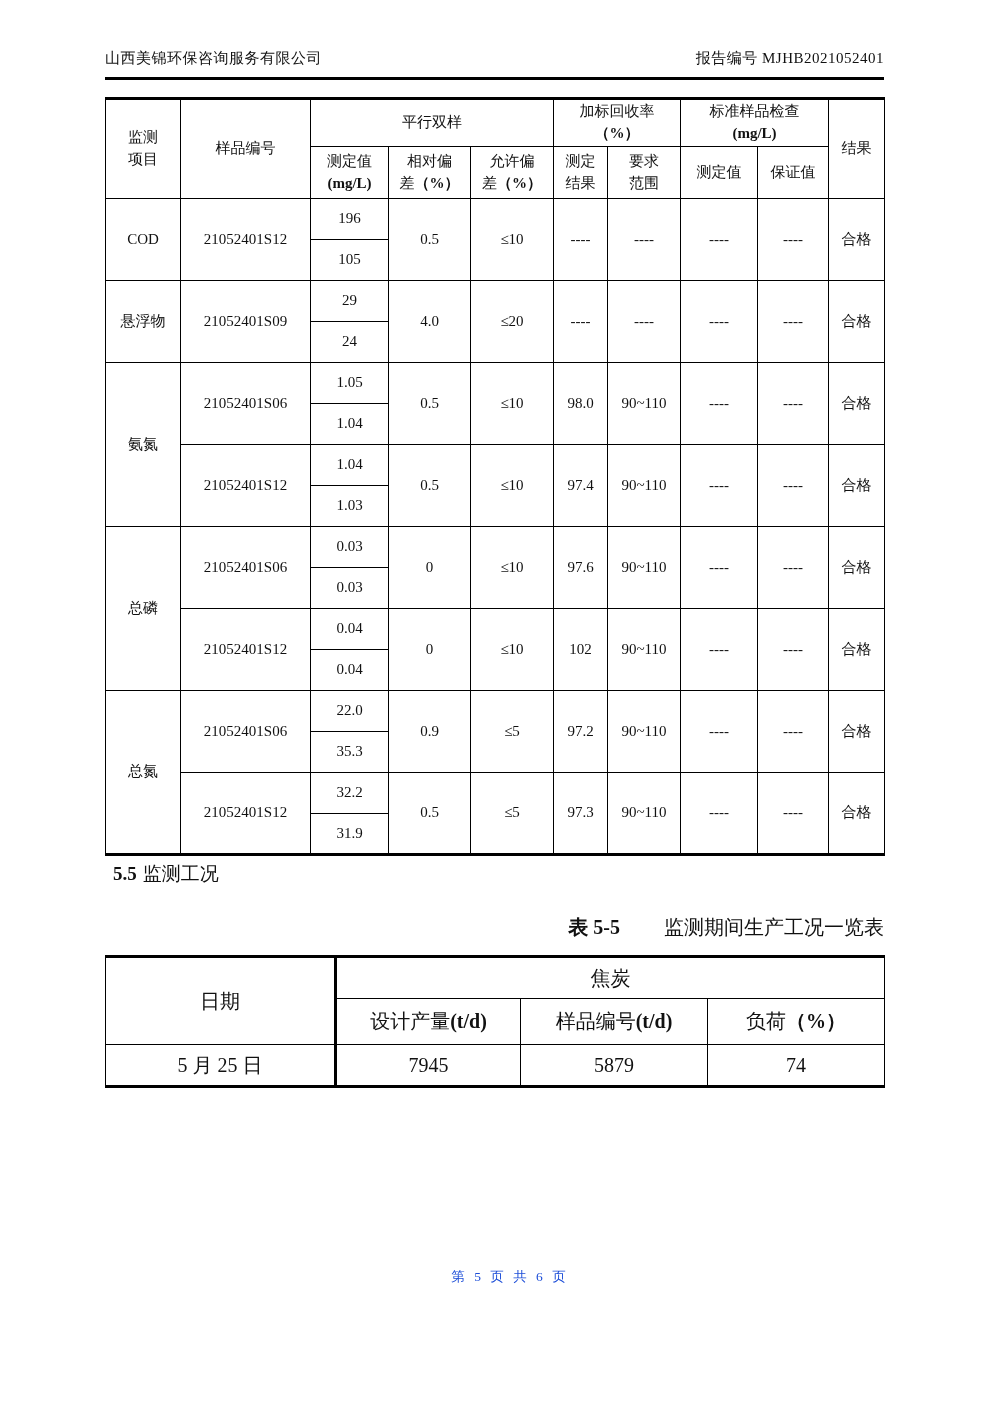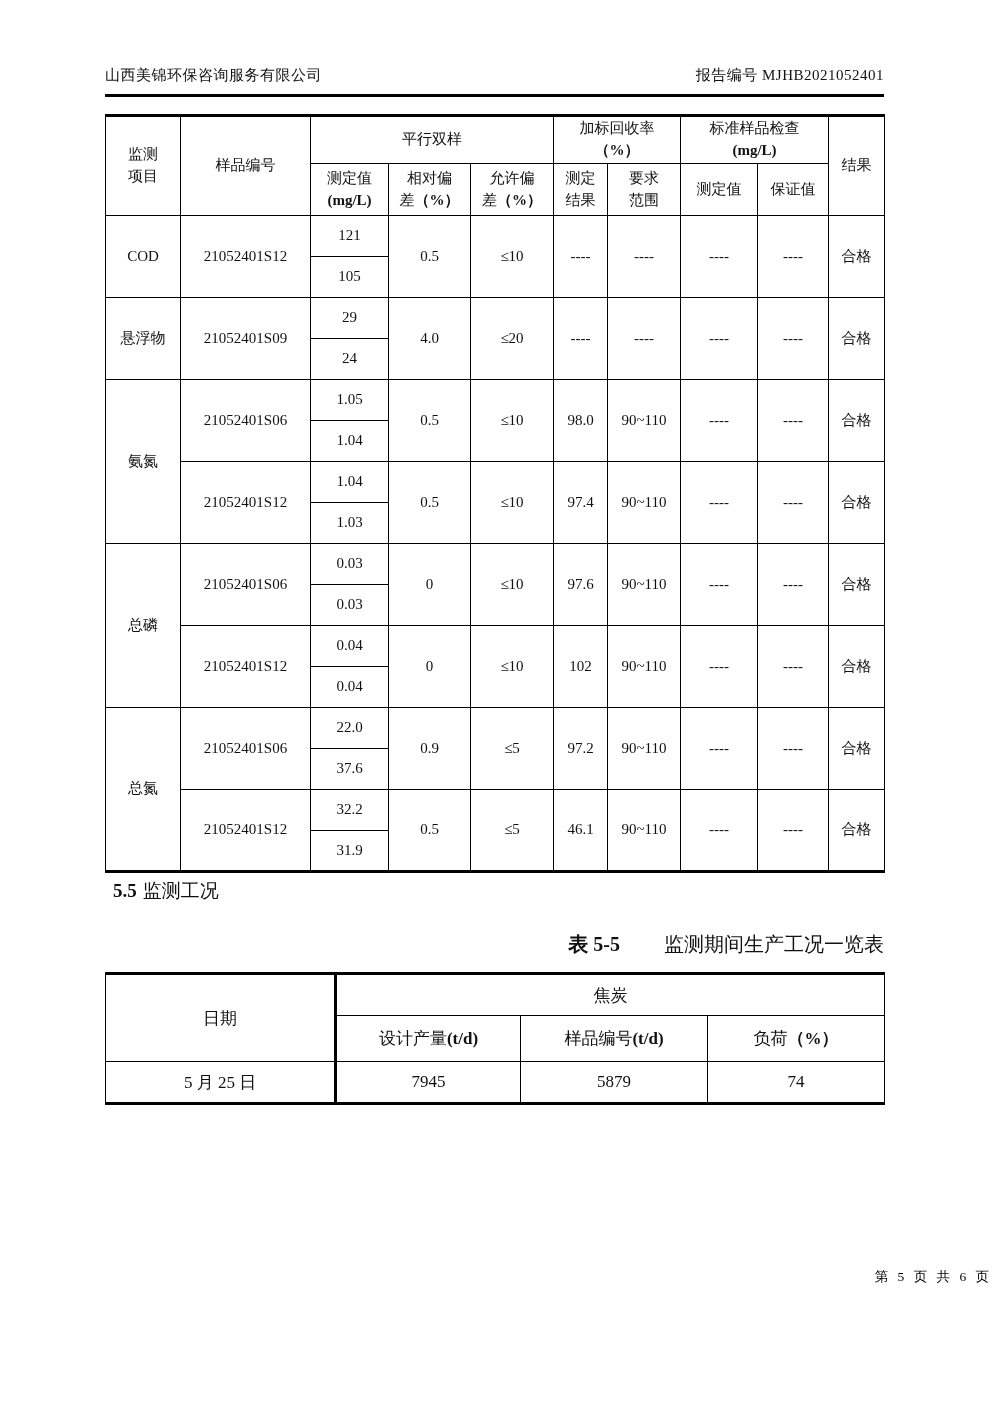--- a/index.html
+++ b/index.html
@@ -7,21 +7,21 @@
   .page {
     width:992px; height:1403px; background:#ffffff; position:relative;
     font-family:"Liberation Serif","DejaVu Serif",serif; color:#111;
     overflow:hidden;
   }
   .content { width:779px; margin-left:105px; }
 
   
   .doc-header {
     display:flex; justify-content:space-between; align-items:flex-end;
-    padding-top:66px; font-size:15px; letter-spacing:0.5px;
+    padding-top:49px; font-size:15px; letter-spacing:0.5px;
   }
   .header-rule { border-bottom:3px solid #000; margin-top:9px; }
 
   
   table { border-collapse:collapse; table-layout:fixed; }
   .qc-table {
     width:779px; margin-top:17px;
     border-top:3px solid #000; border-bottom:3px solid #000;
   }
   .qc-table th, .qc-table td {
@@ -40,30 +40,30 @@
   .tbl-caption { font-size:20px; margin-top:27px; text-align:right; }
   .cap-label { font-weight:bold; margin-right:2.2em; }
 
   
   .prod-table {
     width:779px; margin-top:14px;
     border-top:3px solid #000; border-bottom:3px solid #000;
   }
   .prod-table th, .prod-table td {
     border:1px solid #000; text-align:center; vertical-align:middle;
-    font-weight:normal; font-size:17px; padding:0 2px;
+    font-weight:normal; font-size:20px; padding:0 2px;
   }
   .prod-table tr { height:42px; }
   .prod-table tr:nth-child(2) { height:46px; }
   .b-thick-r { border-right:3px solid #000 !important; }
 
   
   .page-footer {
     position:absolute; top:1268px; left:0; width:100%;
-    text-align:right; font-size:13.5px; letter-spacing:3px; color:#000000;padding-left:28px;
+    text-align:center; font-size:13.5px; letter-spacing:3px; color:#1d4ed8;padding-left:28px;
   }
 </style>
 </head>
 <body>
 
 <div class="page">
   <div class="content">
 
     <div class="doc-header">
       <span>山西美锦环保咨询服务有限公司</span>
@@ -134,21 +134,21 @@
           </th>
           <th>
             <span>保证值</span>
           </th>
         </tr>
       </thead>
       <tbody id="qc-body">
           <tr>
             <td rowspan="2">COD</td>
             <td rowspan="2">21052401S12</td>
-            <td>121</td>
+            <td>196</td>
             <td rowspan="2">0.5</td>
             <td rowspan="2">≤10</td>
             <td rowspan="2">----</td>
             <td rowspan="2">----</td>
             <td rowspan="2">----</td>
             <td rowspan="2">----</td>
             <td rowspan="2">合格</td>
           </tr>
           <tr>
             <td>105</td>
@@ -232,28 +232,28 @@
             <td>22.0</td>
             <td rowspan="2">0.9</td>
             <td rowspan="2">≤5</td>
             <td rowspan="2">97.2</td>
             <td rowspan="2">90~110</td>
             <td rowspan="2">----</td>
             <td rowspan="2">----</td>
             <td rowspan="2">合格</td>
           </tr>
           <tr>
-            <td>37.6</td>
+            <td>35.3</td>
           </tr>
           <tr>
             <td rowspan="2">21052401S12</td>
             <td>32.2</td>
             <td rowspan="2">0.5</td>
             <td rowspan="2">≤5</td>
-            <td rowspan="2">46.1</td>
+            <td rowspan="2">97.3</td>
             <td rowspan="2">90~110</td>
             <td rowspan="2">----</td>
             <td rowspan="2">----</td>
             <td rowspan="2">合格</td>
           </tr>
           <tr>
             <td>31.9</td>
           </tr>
         </tbody>
     </table>

